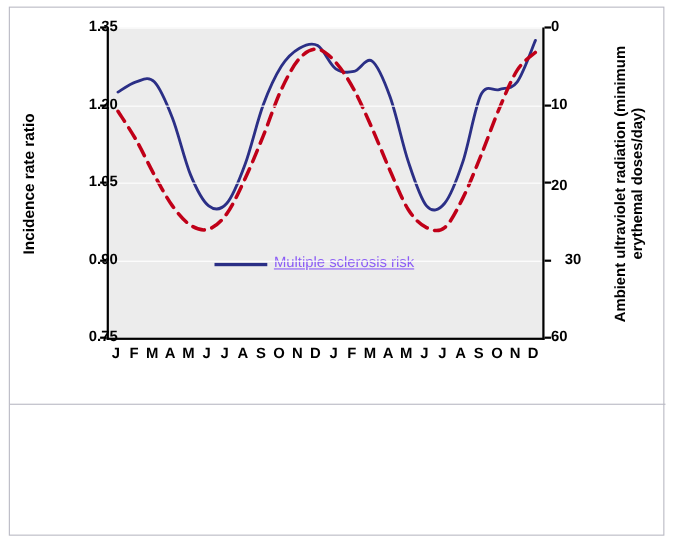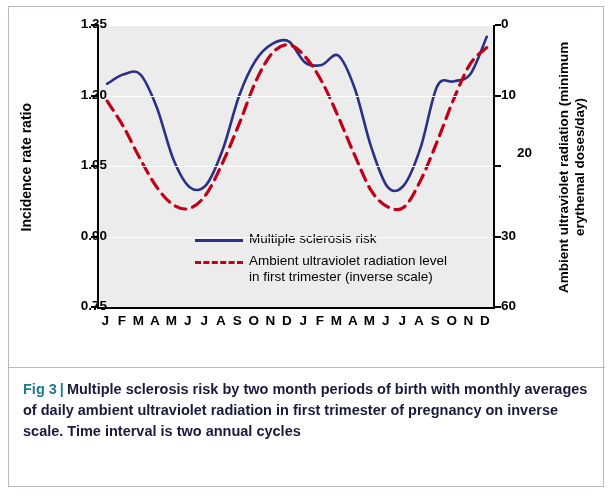--- a/index.html
+++ b/index.html
@@ -130,21 +130,21 @@
     width:48px;height:14px;position:relative;flex:0 0 48px;margin-top:2px;
   }
   .legend-swatch .solid{
     position:absolute;top:6px;left:0;width:48px;height:3px;background:#2b2f86;
   }
   .legend-swatch .dashed{
     position:absolute;top:6px;left:0;width:48px;height:0;
     border-top:3px dashed #c00018;
   }
   .legend-text{
-    font-size:13.5px;color:#000000;line-height:16px;padding-left:6px;
+    font-size:13.5px;color:#8b5cf6;line-height:16px;padding-left:6px;text-decoration:underline;
   }
   
   .caption-sep{
     position:absolute;
     left:0;top:360px;width:596px;height:1px;background:#b9b9c4;
   }
   .caption{
     position:absolute;
     left:14px;top:372px;width:568px;
     font-size:14.5px;
@@ -175,29 +175,20 @@
           <path d="M8.25,58.75 C11.00,57.18 19.25,50.92 24.75,49.35 C30.25,47.78 35.75,43.87 41.25,49.35 C46.75,54.83 52.25,68.15 57.75,82.25 C63.25,96.35 68.75,120.63 74.25,133.95 C79.75,147.27 85.25,157.84 90.75,162.15 C96.25,166.46 101.75,166.07 107.25,159.80 C112.75,153.53 118.25,139.43 123.75,124.55 C129.25,109.67 134.75,85.38 140.25,70.50 C145.75,55.62 151.25,43.87 156.75,35.25 C162.25,26.63 167.75,21.93 173.25,18.80 C178.75,15.67 184.25,13.32 189.75,16.45 C195.25,19.58 200.75,33.68 206.25,37.60 C211.75,41.52 217.25,41.13 222.75,39.95 C228.25,38.78 233.75,26.63 239.25,30.55 C244.75,34.47 250.25,48.18 255.75,63.45 C261.25,78.72 266.75,105.75 272.25,122.20 C277.75,138.65 283.25,155.88 288.75,162.15 C294.25,168.42 299.75,166.46 305.25,159.80 C310.75,153.14 316.25,138.65 321.75,122.20 C327.25,105.75 332.75,72.07 338.25,61.10 C343.75,50.13 349.25,58.36 354.75,56.40 C360.25,54.44 365.75,56.79 371.25,49.35 C376.75,41.91 385.00,18.02 387.75,11.75" fill="none" stroke="#2b2f86" stroke-width="2.6" stroke-linecap="round" stroke-linejoin="round"></path>
           <path d="M8.25,76.14 C11.00,80.49 19.25,92.59 24.75,102.23 C30.25,111.86 35.75,123.96 41.25,133.95 C46.75,143.94 52.25,154.51 57.75,162.15 C63.25,169.79 68.75,176.25 74.25,179.78 C79.75,183.30 85.25,185.06 90.75,183.30 C96.25,181.54 101.75,176.84 107.25,169.20 C112.75,161.56 118.25,149.23 123.75,137.48 C129.25,125.73 134.75,112.21 140.25,98.70 C145.75,85.19 151.25,68.15 156.75,56.40 C162.25,44.65 167.75,34.31 173.25,28.20 C178.75,22.09 184.25,19.15 189.75,19.74 C195.25,20.33 200.75,25.62 206.25,31.73 C211.75,37.84 217.25,46.41 222.75,56.40 C228.25,66.39 233.75,79.31 239.25,91.65 C244.75,103.99 250.25,118.09 255.75,130.43 C261.25,142.76 266.75,157.10 272.25,165.68 C277.75,174.25 283.25,179.19 288.75,181.89 C294.25,184.59 299.75,186.35 305.25,181.89 C310.75,177.42 316.25,166.03 321.75,155.10 C327.25,144.17 332.75,129.84 338.25,116.32 C343.75,102.81 349.25,86.95 354.75,74.02 C360.25,61.10 365.75,47.35 371.25,38.77 C376.75,30.20 385.00,25.26 387.75,22.56" fill="none" stroke="#c00018" stroke-width="3.2" stroke-linecap="round" stroke-linejoin="round" stroke-dasharray="11,7"></path>
         </svg>
 
       <div class="legend">
         <div class="legend-row">
           <div class="legend-swatch">
               <div class="solid"></div>
             </div>
           <div class="legend-text">Multiple sclerosis risk</div>
-        </div>
-        <div class="legend-row">
-          <div class="legend-swatch">
-              <div class="dashed"></div>
-            </div>
-          <div class="legend-text">
-            <span>Ambient ultraviolet radiation level</span><br>
-            <span>in first trimester (inverse scale)</span>
-          </div>
         </div>
       </div>
     <div class="gridline" style="top: 211.5px;"></div>
         <div class="gridline" style="top: 141px;"></div>
         <div class="gridline" style="top: 70.5px;"></div>
         <div class="gridline" style="top: 0px;"></div>
       </div>
 
     <div class="axis-right"></div>
 
@@ -211,23 +202,23 @@
         <div class="ytick-left" style="top: 79.5px;">1.20</div>
         <div class="tickmark-left" style="top: 87.5px; left: 82px;"></div>
         <div class="ytick-left" style="top: 9px;">1.35</div>
         <div class="tickmark-left" style="top: 17px; left: 82px;"></div>
       </div>
     <div id="ytright">
         <div class="ytick-right" style="top: 9px;">0</div>
         <div class="tickmark-right" style="top: 17px; left: 486px;"></div>
         <div class="ytick-right" style="top: 79.5px;">10</div>
         <div class="tickmark-right" style="top: 87.5px; left: 486px;"></div>
-        <div class="ytick-right" style="top: 138px; margin-left: 16px;">20</div>
+        <div class="ytick-right" style="top: 154px;">20</div>
         <div class="tickmark-right" style="top: 158px; left: 486px;"></div>
-        <div class="ytick-right" style="top: 220.5px;">30</div>
+        <div class="ytick-right" style="top: 220.5px; text-align: center;">30</div>
         <div class="tickmark-right" style="top: 228.5px; left: 486px;"></div>
         <div class="ytick-right" style="top: 291px;">60</div>
         <div class="tickmark-right" style="top: 299px; left: 486px;"></div>
       </div>
 
     <div class="xaxis-labels" id="xlabels">
         <div class="xl" style="left: 8.25px;">J</div>
         <div class="xl" style="left: 24.75px;">F</div>
         <div class="xl" style="left: 41.25px;">M</div>
         <div class="xl" style="left: 57.75px;">A</div>
@@ -250,17 +241,14 @@
         <div class="xl" style="left: 338.25px;">S</div>
         <div class="xl" style="left: 354.75px;">O</div>
         <div class="xl" style="left: 371.25px;">N</div>
         <div class="xl" style="left: 387.75px;">D</div>
       </div>
 
   </div>
 
   <div class="caption-sep"></div>
 
-  <div class="caption">
-    <span class="figno">Fig 3</span><span class="bar">|</span><span>Multiple sclerosis risk by two month periods of birth with monthly averages of daily ambient ultraviolet radiation in first trimester of pregnancy on inverse scale. Time interval is two annual cycles</span>
-  </div>
 
 </div>
 
 </body></html>

